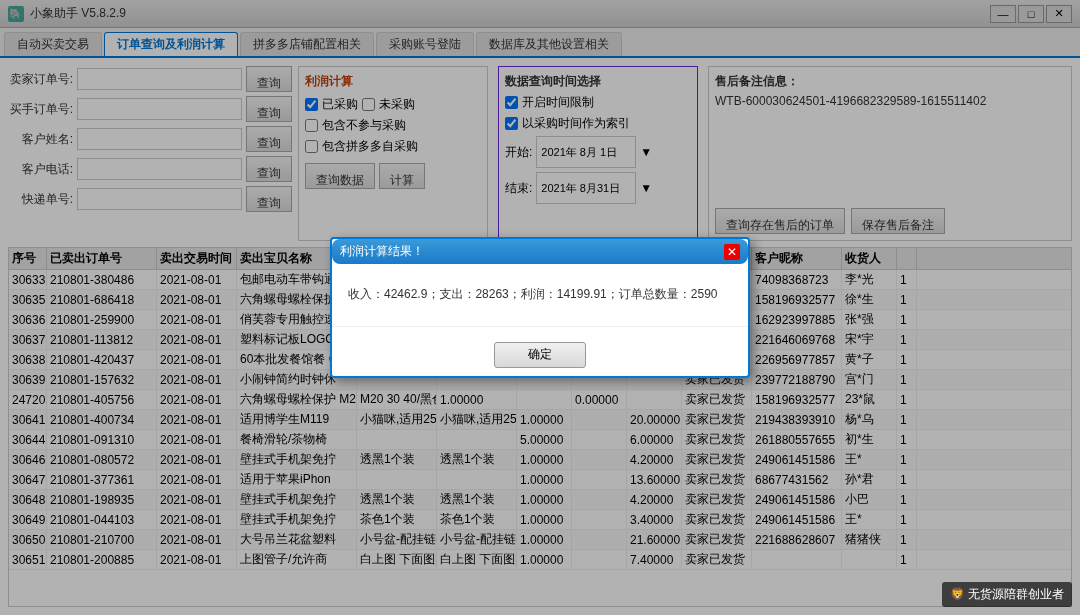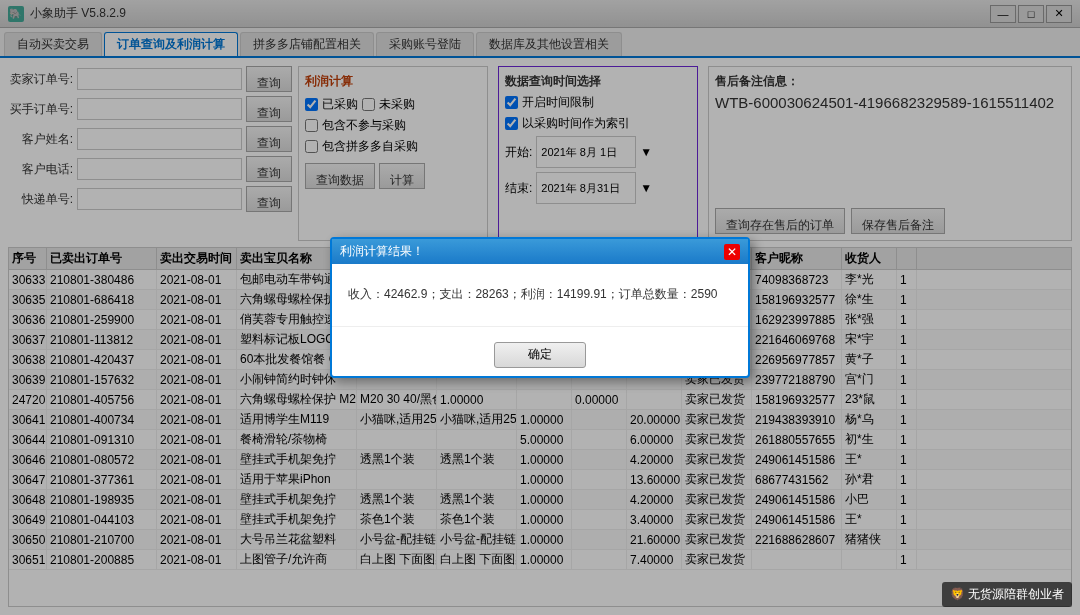--- a/index.html
+++ b/index.html
@@ -133,21 +133,21 @@
 
     
     .backup-info {
       flex: 1;
       border: 1px solid #ccc;
       padding: 6px;
       display: flex;
       flex-direction: column;
       gap: 4px;
     }
-    .backup-text { font-size: 15px; color: #333; word-break: break-all; }
+    .backup-text { font-size: 12px; color: #333; word-break: break-all; }
     .backup-btns { display: flex; gap: 6px; margin-top: auto; }
 
     
     .table-section {
       flex: 1;
       overflow: hidden;
       border: 1px solid #ccc;
       position: relative;
       text-align: center;
     }
@@ -227,20 +227,21 @@
       box-shadow: 4px 4px 12px rgba(0,0,0,0.4);
     }
     .modal-title-bar {
       background: linear-gradient(to bottom, #3a9ad9, #1a7ac9);
       color: white;
       padding: 4px 8px;
       display: flex;
       justify-content: space-between;
       align-items: center;
       font-size: 12px;
+      border-radius: 8px;
     }
     .modal-close {
       width: 16px; height: 16px;
       background: #e00;
       border: none;
       color: white;
       cursor: pointer;
       font-size: 12px;
       display: flex; align-items: center; justify-content: center;
       border-radius: 2px;

